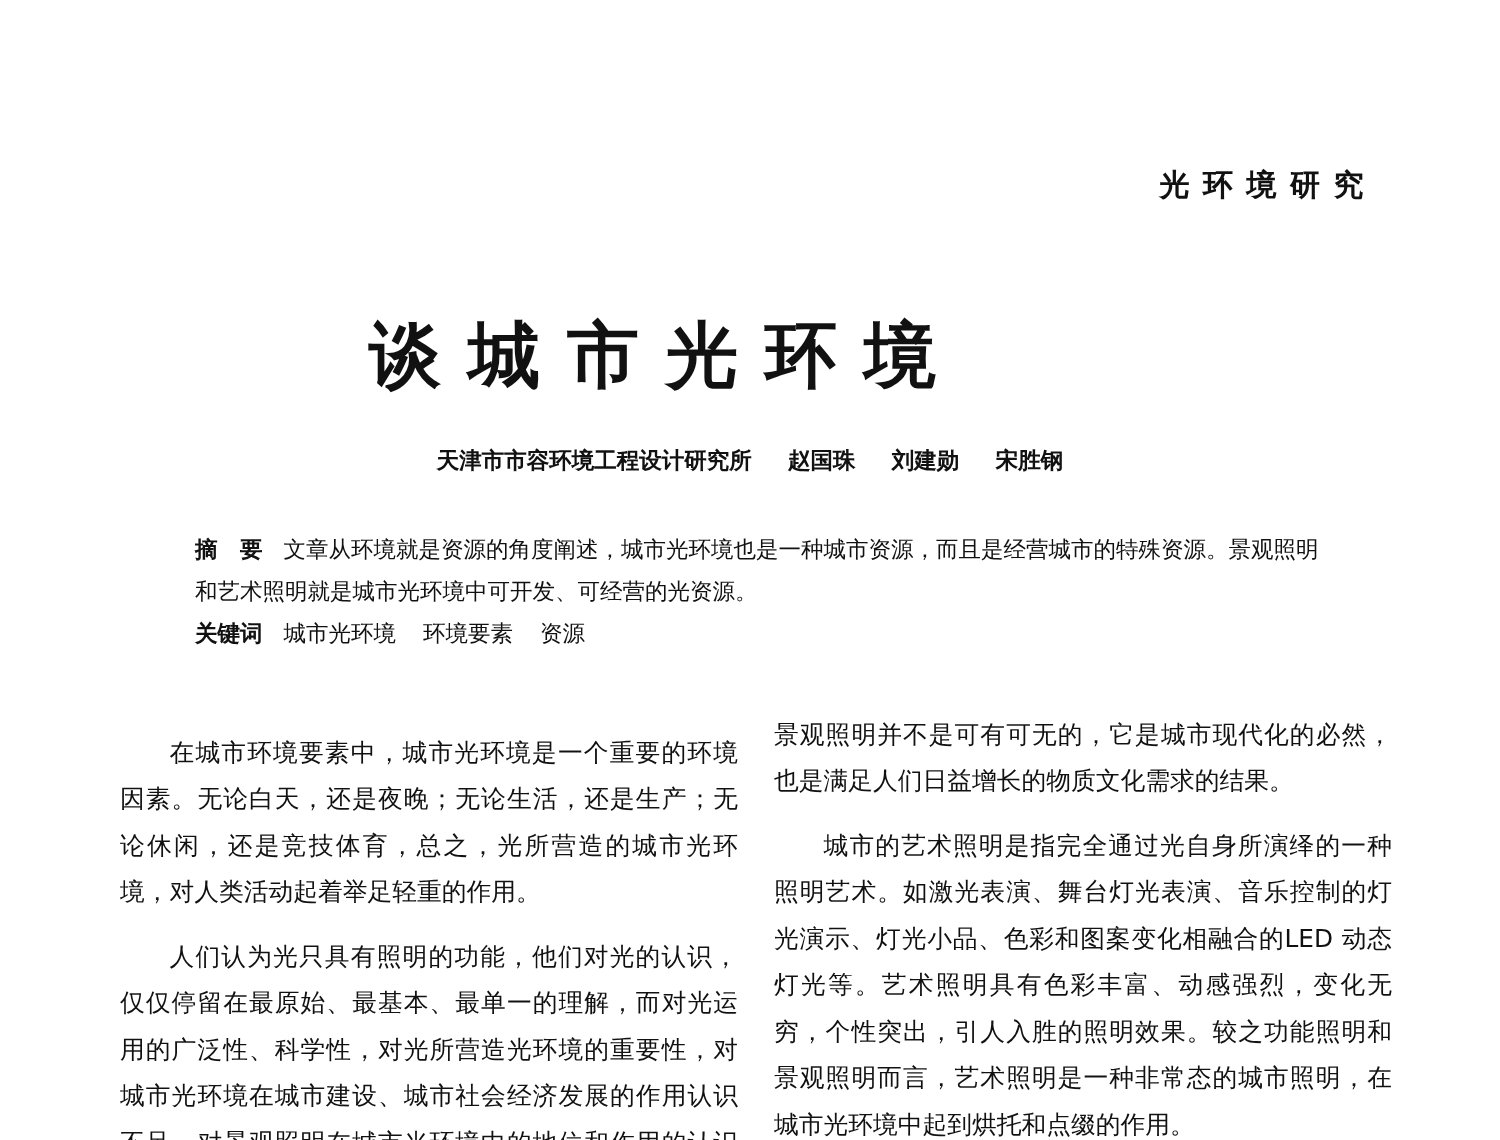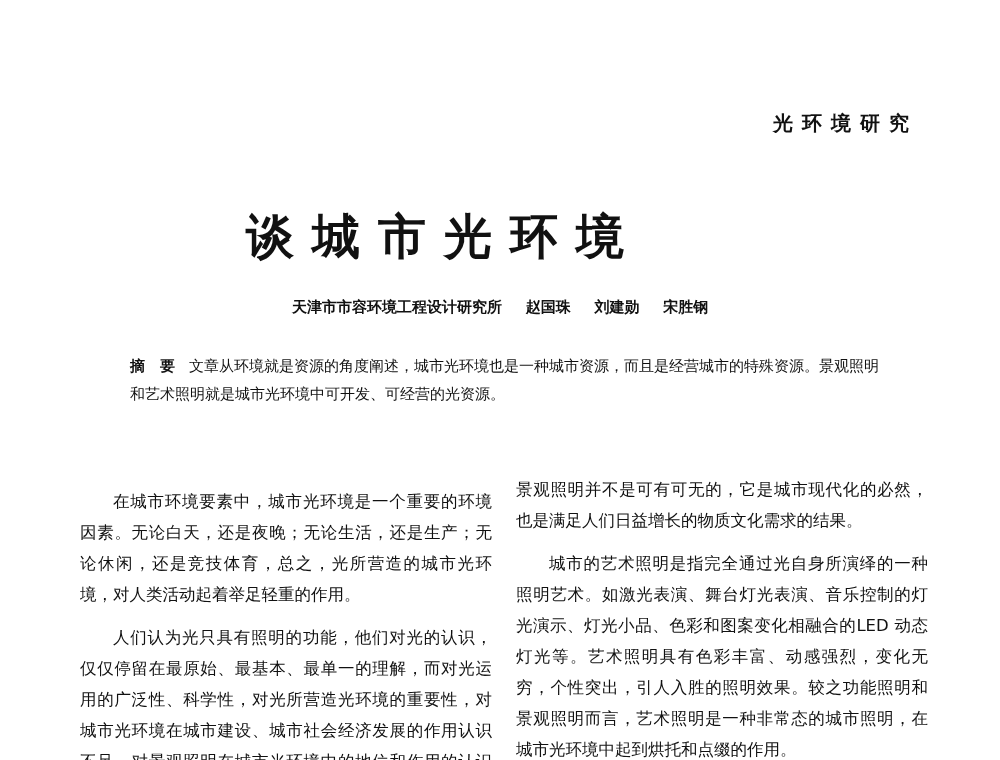--- a/index.html
+++ b/index.html
@@ -36,21 +36,21 @@
       font-family: "DejaVu Sans", sans-serif;
     }
     .authors {
       position: absolute;
       left: 0;
       width: 1000px;
       top: 298px;
       text-align: center;
       font-size: 15px;
       font-weight: bold;
-      font-family: Liberation Serif, serif;
+      font-family: Liberation Sans, sans-serif;
     }
     .authors span { margin: 0 10px; }
     .abstract {
       position: absolute;
       left: 130px;
       top: 352px;
       width: 760px;
       font-size: 15px;
       line-height: 28px;
       font-family: "DejaVu Serif", serif;
@@ -86,20 +86,23 @@
   <span>天津市市容环境工程设计研究所</span>
   <span>赵国珠</span>
   <span>刘建勋</span>
   <span>宋胜钢</span>
 </div>
 
 <div class="abstract">
   <div>
     <span class="label">摘　要</span><span>文章从环境就是资源的角度阐述，城市光环境也是一种城市资源，而且是经营城市的特殊资源。景观照明和艺术照明就是城市光环境中可开发、可经营的光资源。</span>
   </div>
+  <div>
+    <span class="label">关键词</span><span class="kw">城市光环境</span><span class="kw">环境要素</span><span class="kw">资源</span>
+  </div>
 </div>
 
 <div class="col left">
   <p class="indent">在城市环境要素中，城市光环境是一个重要的环境因素。无论白天，还是夜晚；无论生活，还是生产；无论休闲，还是竞技体育，总之，光所营造的城市光环境，对人类活动起着举足轻重的作用。</p>
   <p class="indent">人们认为光只具有照明的功能，他们对光的认识，仅仅停留在最原始、最基本、最单一的理解，而对光运用的广泛性、科学性，对光所营造光环境的重要性，对城市光环境在城市建设、城市社会经济发展的作用认识不足，对景观照明在城市光环境中的地位和作用的认识更加淡薄，甚至把景观照明简单地理解为一种奢</p>
 </div>
 
 <div class="col right">
   <p>景观照明并不是可有可无的，它是城市现代化的必然，也是满足人们日益增长的物质文化需求的结果。</p>
   <p class="indent">城市的艺术照明是指完全通过光自身所演绎的一种照明艺术。如激光表演、舞台灯光表演、音乐控制的灯光演示、灯光小品、色彩和图案变化相融合的LED 动态灯光等。艺术照明具有色彩丰富、动感强烈，变化无穷，个性突出，引人入胜的照明效果。较之功能照明和景观照明而言，艺术照明是一种非常态的城市照明，在城市光环境中起到烘托和点缀的作用。</p>

